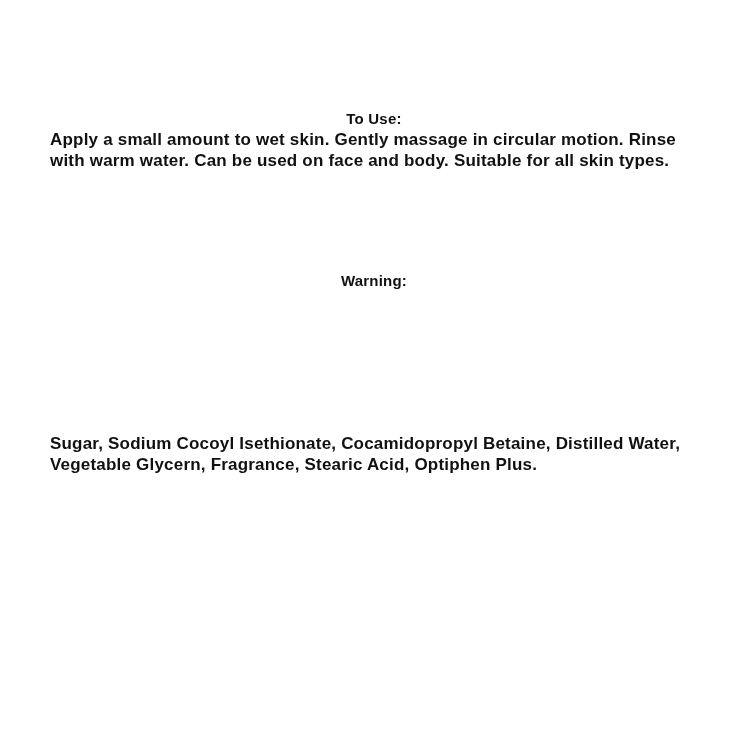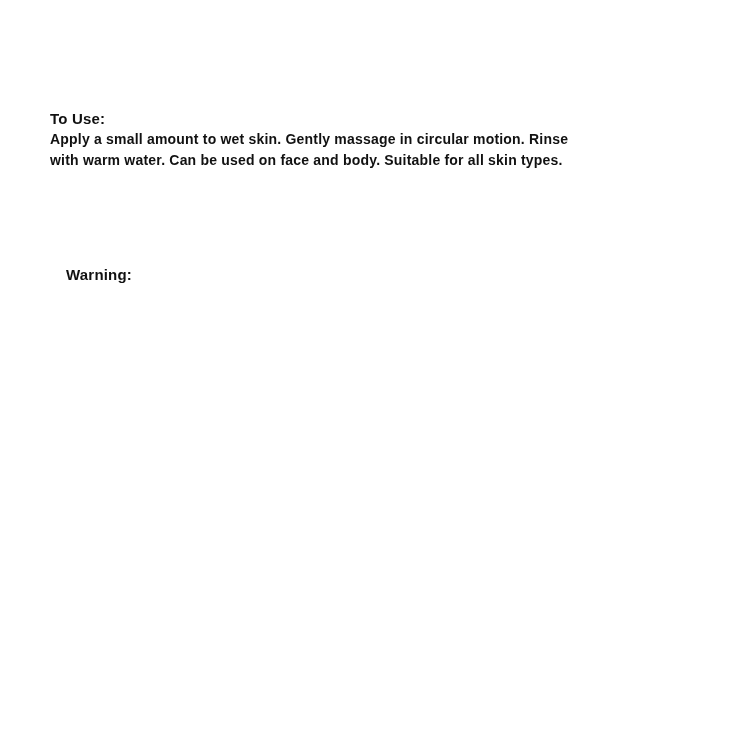--- a/index.html
+++ b/index.html
@@ -14,47 +14,49 @@
     overflow: hidden;
     font-family: "Liberation Sans", sans-serif;
   }
   .label-section {
     position: absolute;
     left: 50px;
     width: 648px;
     color: #111111;
   }
   .section-heading {
-    text-align: left;
+    text-align: center;
     font-weight: 700;
     font-size: 15px;
     line-height: 21px;
     letter-spacing: 0.2px;
     margin: 0;
   }
   .section-body {
     text-align: left;
     font-weight: 700;
-    font-size: 14px;
+    font-size: 17px;
     line-height: 21px;
     letter-spacing: 0.2px;
     margin: 0;
     white-space: pre-line;
   }
   #section-to-use      { top: 108px; }
-  #section-warning     { top: 264px; margin-left: 16px; }
+  #section-warning     { top: 270px; }
   #section-ingredients { top: 433px; }
 </style>
 </head>
 <body>
 
 <div class="label-section" id="section-to-use">
   <h2 class="section-heading">To Use:</h2>
   <p class="section-body">Apply a small amount to wet skin. Gently massage in circular motion. Rinse
 with warm water. Can be used on face and body. Suitable for all skin types.</p>
 </div>
 
 <div class="label-section" id="section-warning">
   <h2 class="section-heading">Warning:</h2>
 </div>
 
 <div class="label-section" id="section-ingredients">
+  <p class="section-body">Sugar, Sodium Cocoyl Isethionate, Cocamidopropyl Betaine, Distilled Water,
+Vegetable Glycern, Fragrance, Stearic Acid, Optiphen Plus.</p>
 </div>
 
 </body></html>

